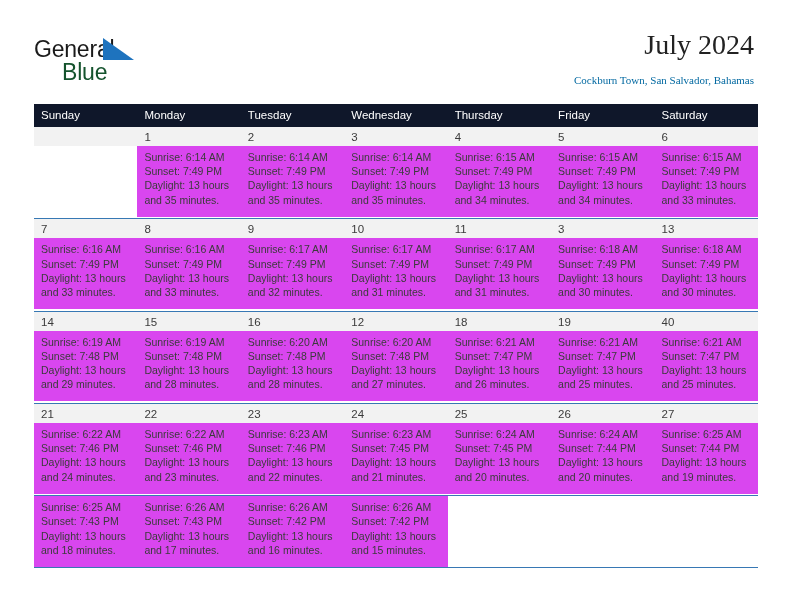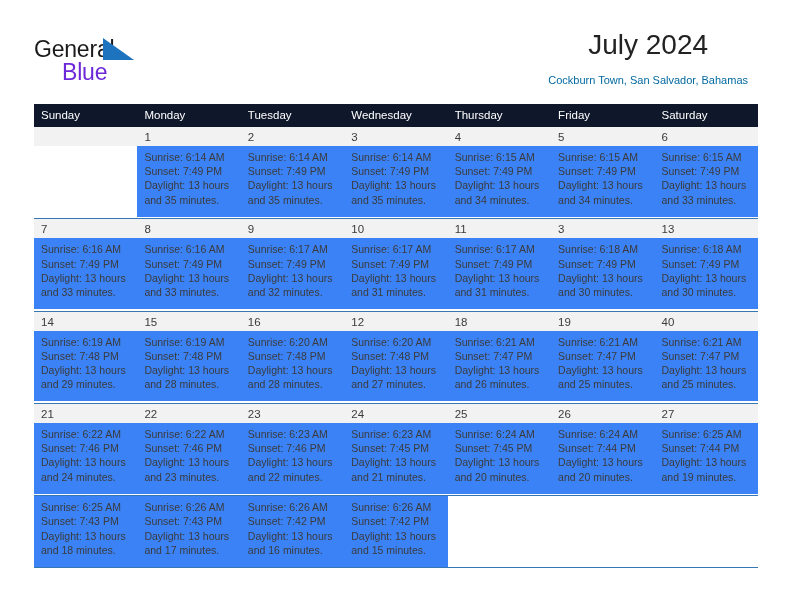--- a/index.html
+++ b/index.html
@@ -40,29 +40,30 @@
     position: absolute;
     left: 69px; top: 2px;
     width: 0; height: 0;
     border-left: 31px solid #1e73be;
     border-top: 22px solid transparent;
   }
   .logo-blue {
     position: absolute;
     left: 28px; top: 23px;
     font-size: 23px;
-    color: #6d28d9;
+    color: #14532d;
     letter-spacing: -0.2px;
     line-height: 26px;
   }
 
   .title-block {
     position: absolute;
-    right: 10px; top: 0;
-    text-align: center;
+    right: 4px; top: 0;
+    text-align: right;
+    font-family: Liberation Serif, serif;
   }
   .cal-title {
     font-size: 28px;
     color: #222222;
     line-height: 34px;
     white-space: nowrap;
   }
   .cal-subtitle {
     margin-top: 9px;
     font-size: 11px;
@@ -95,21 +96,21 @@
   tbody tr.daynum-row td {
     background: #f2f2f2;
     font-size: 11.5px;
     color: #3b3b3b;
     padding: 4px 0 3px 7px;
     height: 17px;
     line-height: 12px;
     vertical-align: top;
   }
   tbody tr.info-row td {
-    background: #3b82f6;
+    background: #d946ef;
     font-size: 10.5px;
     color: #3b3b3b;
     padding: 4px 6px 10px 7px;
     line-height: 14.2px;
     vertical-align: top;
     height: 67px;
   }
   tbody tr.info-row td .line { display: block; white-space: nowrap; }
 
   tbody tr.sep-row td {

